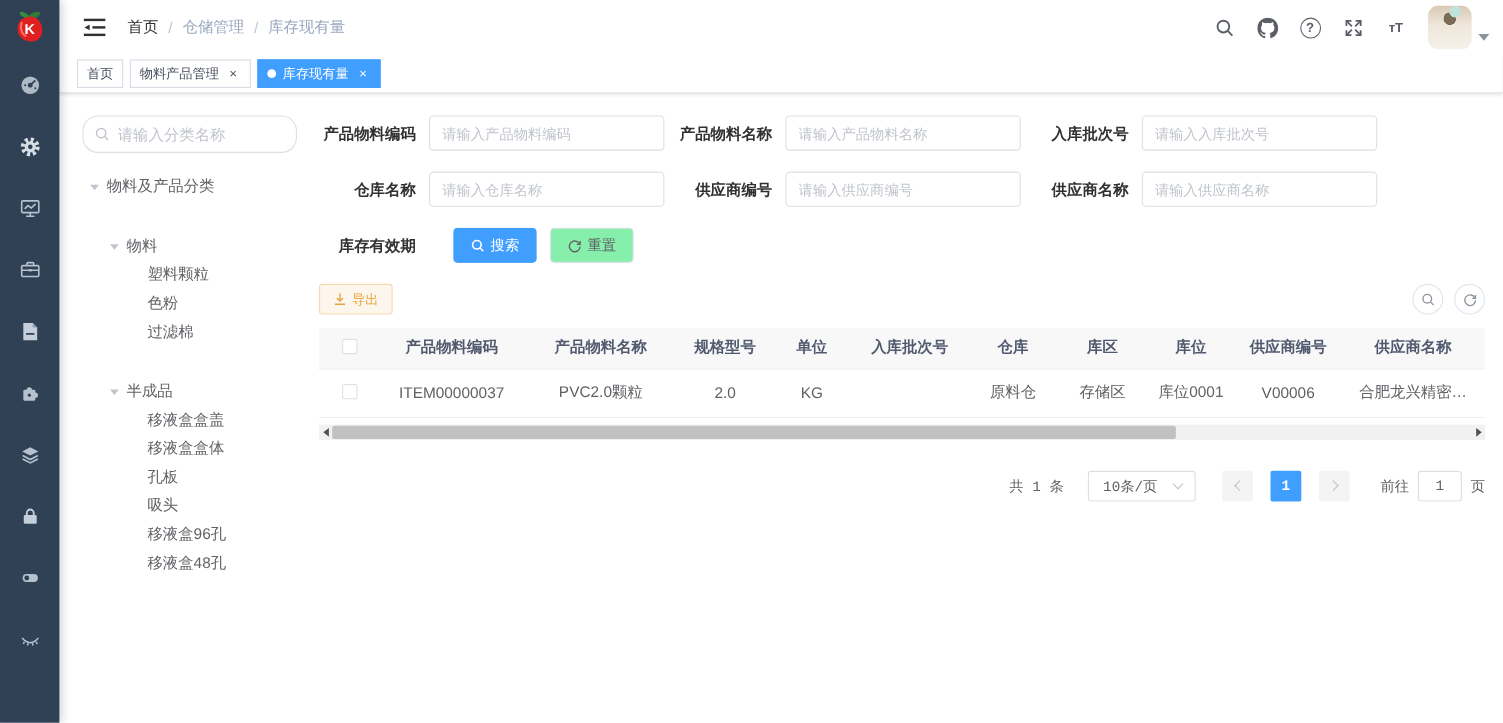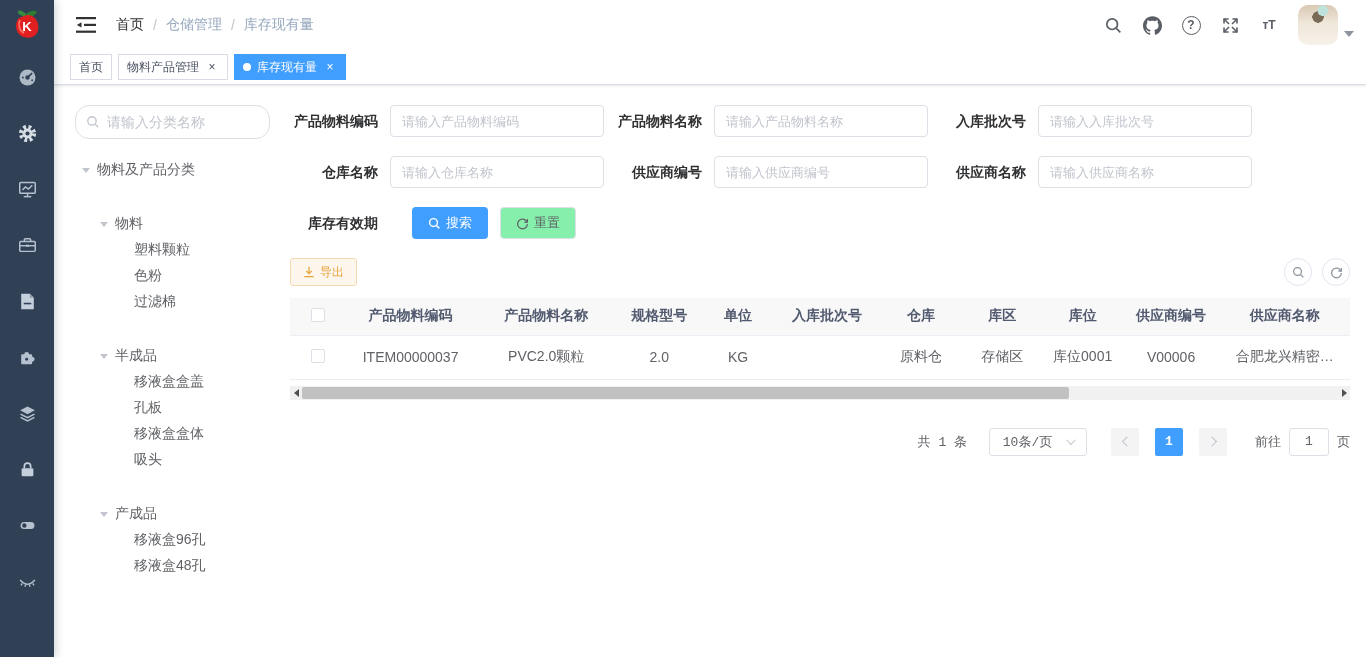--- a/index.html
+++ b/index.html
@@ -333,31 +333,27 @@
           <span>过滤棉</span>
         </div>
       <div class="tree-node lvl1">
           <span class="tcaret"></span>
           <span>半成品</span>
         </div>
       <div class="tree-node lvl2">
           <span>移液盒盒盖</span>
         </div>
       <div class="tree-node lvl2">
+          <span>移液盒盒体</span>
+        </div>
+      <div class="tree-node lvl2">
           <span>孔板</span>
         </div>
       <div class="tree-node lvl2">
-          <span>移液盒盒体</span>
-        </div>
-      <div class="tree-node lvl2">
           <span>吸头</span>
-        </div>
-      <div class="tree-node lvl1">
-          <span class="tcaret"></span>
-          <span>产成品</span>
         </div>
       <div class="tree-node lvl2">
           <span>移液盒96孔</span>
         </div>
       <div class="tree-node lvl2">
           <span>移液盒48孔</span>
         </div>
     </div>
   </section>
 

